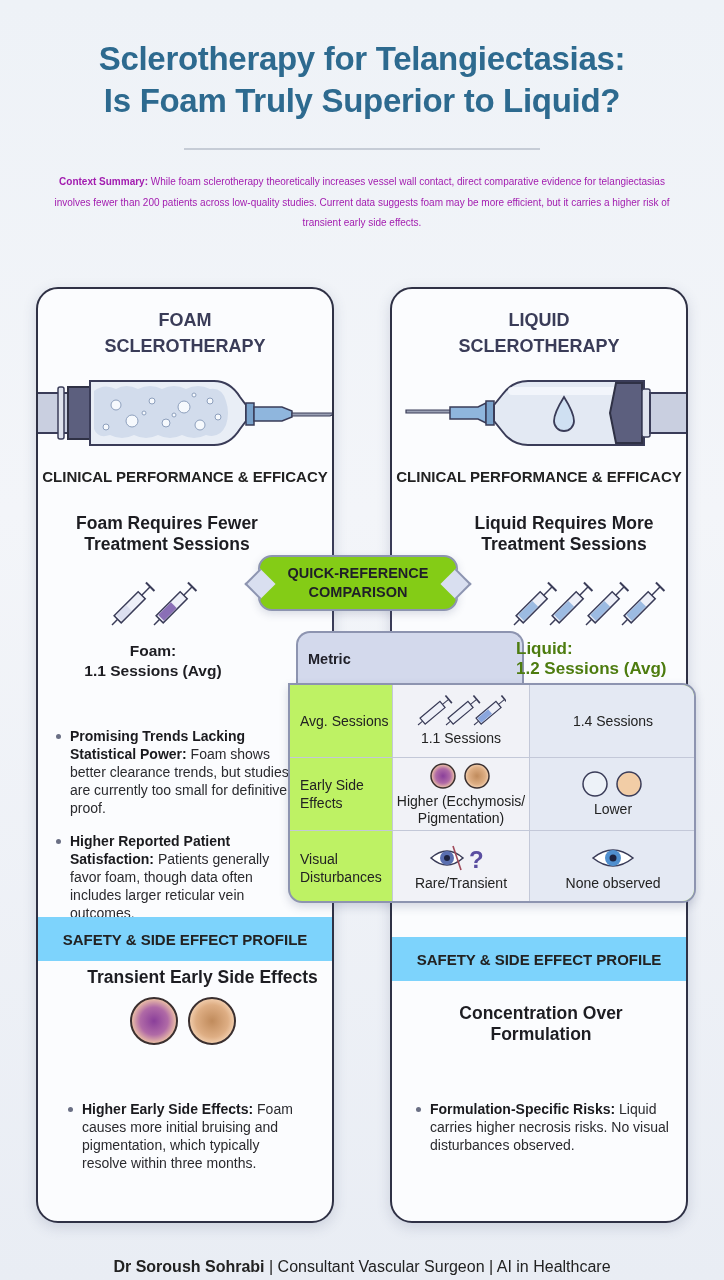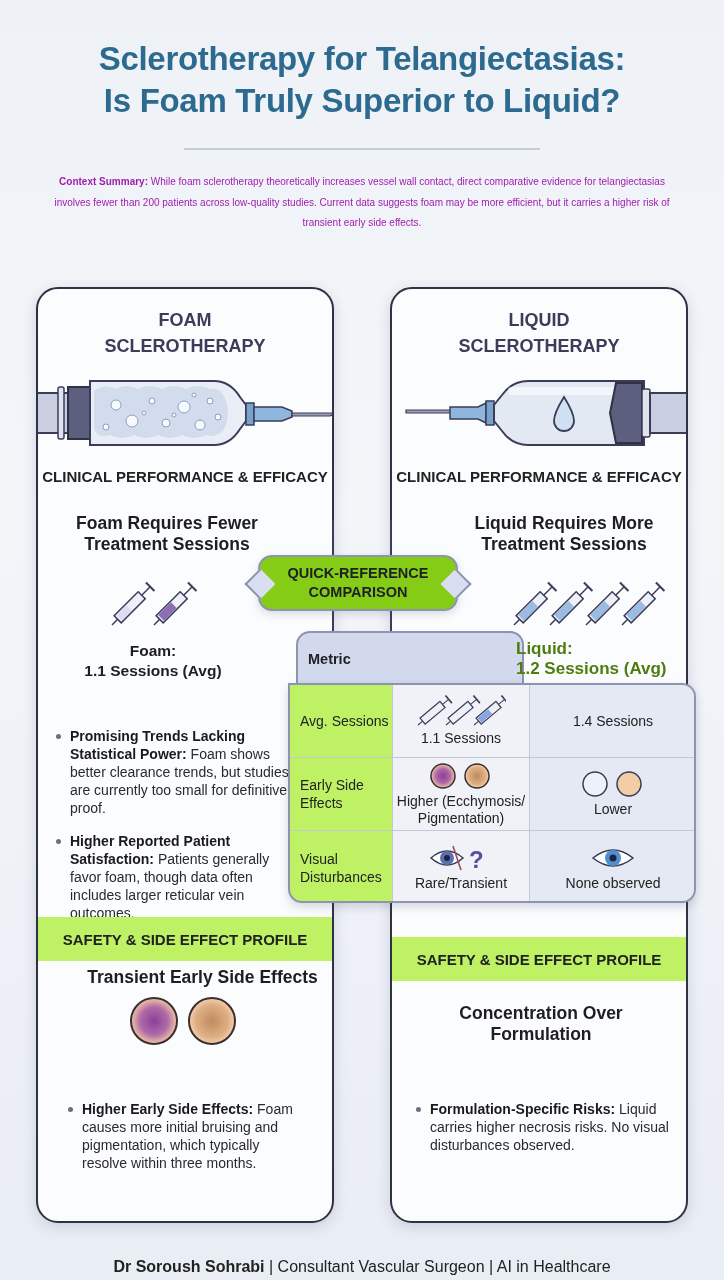--- a/index.html
+++ b/index.html
@@ -58,21 +58,21 @@
   .bullets { position: absolute; list-style: none; font-size: 14px; line-height: 18px; color: #2a2a2e; margin-top: 39px; }
   .bullets li { position: relative; padding-left: 14px; margin-bottom: 15px; }
   .bullets li::before {
     content: ""; position: absolute; left: 0; top: 7px; width: 5px; height: 5px;
     border-radius: 50%; background: #6a6f84;
   }
   .bullets b { font-weight: bold; color: #1a1a1e; }
 
   .band {
     position: absolute; left: 0; width: 100%; height: 44px;
-    background: #bef264; display: flex; align-items: center; justify-content: center;
+    background: #7dd3fc; display: flex; align-items: center; justify-content: center;
     font-weight: bold; font-size: 15px; color: #222;
   }
 
   .qr-badge {
     position: absolute; left: 258px; top: 555px; width: 200px; height: 56px;
     background: #84cc16; border: 2px solid #8d94b0; border-radius: 14px;
     display: flex; align-items: center; justify-content: center; text-align: center;
     font-weight: bold; font-size: 14.5px; line-height: 19px; color: #1f1f28;
     box-shadow: 0 3px 8px rgba(60,70,110,0.18); z-index: 6;
   }

